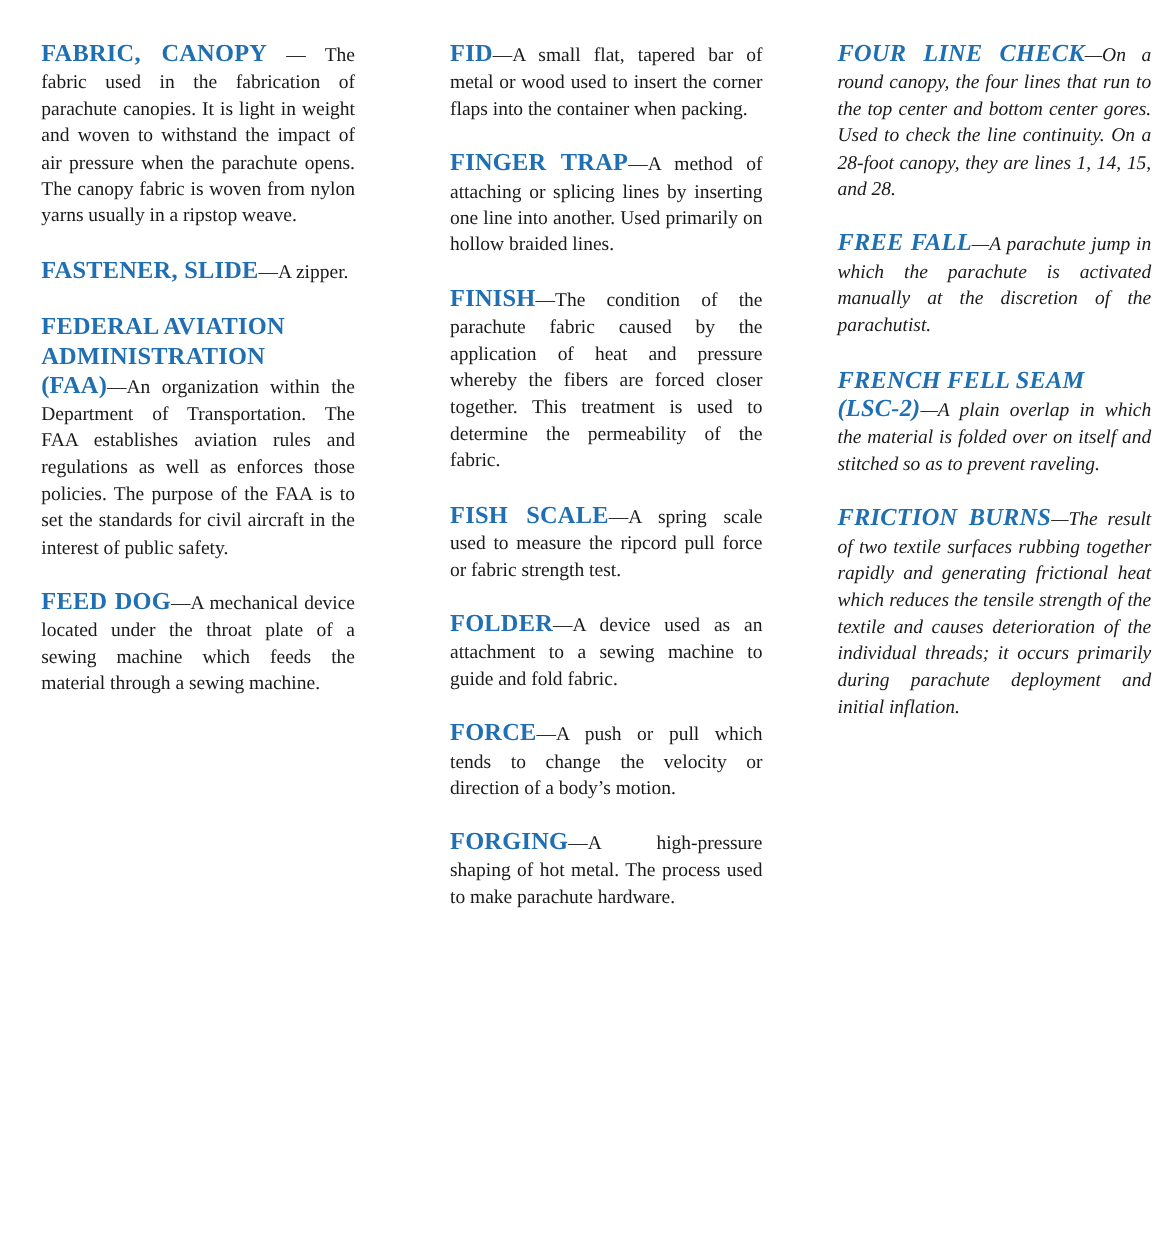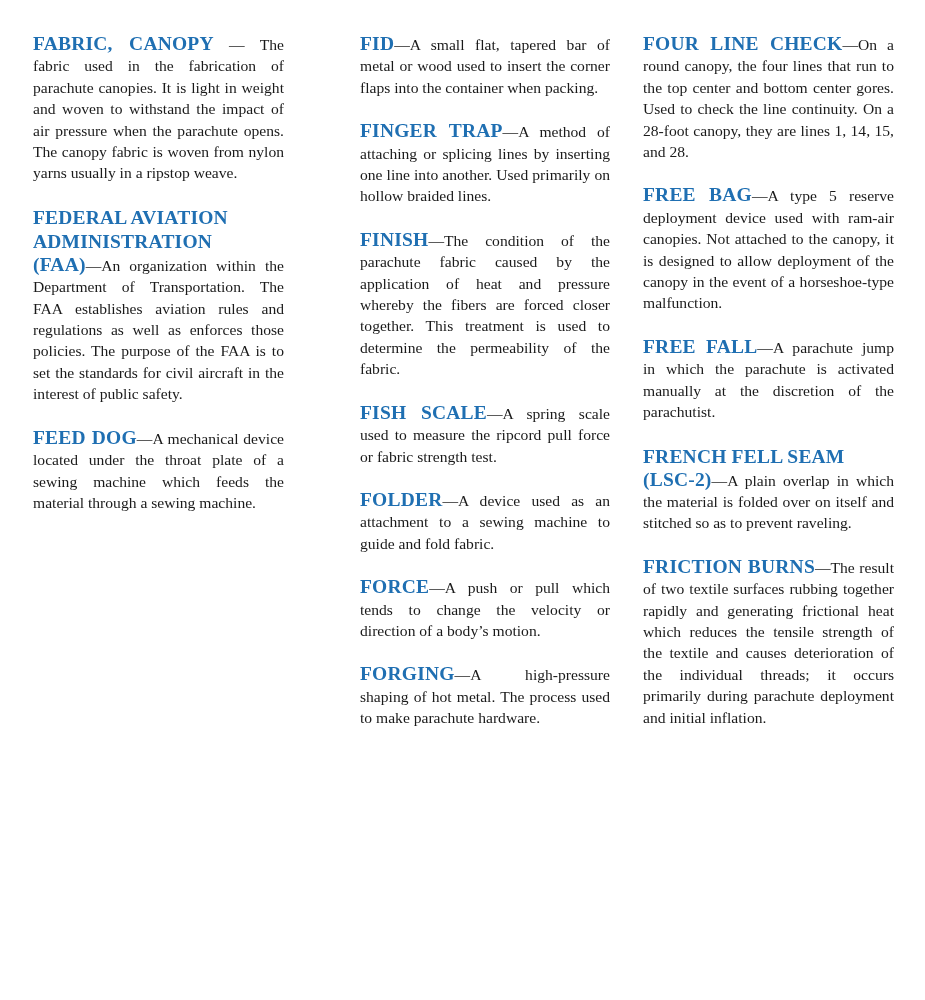--- a/index.html
+++ b/index.html
@@ -7,48 +7,48 @@
     .page {
       position: absolute; left: 0; top: 0; width: 925px; height: 1000px;
     }
     .col {
       position: absolute; top: 33px;
       font-family: "Liberation Serif", serif;
       font-size: 15.6px; line-height: 21.4px; color: #1a1a1a;
     }
     .col1 { left: 33px; width: 251px; }
     .col2 { left: 340px; width: 250px; margin-left: 20px; }
-    .col3 { left: 643px; width: 251px; }
+    .col3 { left: 670px; width: 251px; font-style: italic; }
     .entry { text-align: justify; margin: 0 0 22px 0; hyphens: manual; }
     .term {
       font-family: "Liberation Serif", serif;
       font-weight: bold; color: #1f6fb2; font-size: 19.5px; letter-spacing: 0.2px;
     }
     .term-block { display: block; line-height: 24px; text-align: left; }
     .dash { color: #1a1a1a; }
     sup { font-size: 9px; line-height: 0; }
   </style>
 </head>
 <body>
 
 <div class="page">
   <div class="col col1">
       <p class="entry"><span class="term">FABRIC, CANOPY</span><span class="dash"> — </span><span>The fabric used in the fabrication of parachute canopies. It is light in weight and woven to withstand the impact of air pressure when the parachute opens. The canopy fabric is woven from nylon yarns usually in a ripstop weave.</span></p>
+      <p class="entry"><span class="term">FASTENER, SLIDE</span><span class="dash">—</span><span>A zipper.</span></p>
       <p class="entry"><span class="term term-block">FEDERAL AVIATION</span><span class="term term-block">ADMINISTRATION</span><span class="term">(FAA)</span><span class="dash">—</span><span>An organization within the Department of Transportation. The FAA establishes aviation rules and regulations as well as enforces those policies. The purpose of the FAA is to set the standards for civil aircraft in the interest of public safety.</span></p>
       <p class="entry"><span class="term">FEED DOG</span><span class="dash">—</span><span>A mechanical device located under the throat plate of a sewing machine which feeds the material through a sewing machine.</span></p>
     </div>
   <div class="col col2">
       <p class="entry"><span class="term">FID</span><span class="dash">—</span><span>A small flat, tapered bar of metal or wood used to insert the corner flaps into the container when packing.</span></p>
       <p class="entry"><span class="term">FINGER TRAP</span><span class="dash">—</span><span>A method of attaching or splicing lines by inserting one line into another. Used primarily on hollow braided lines.</span></p>
       <p class="entry"><span class="term">FINISH</span><span class="dash">—</span><span>The condition of the parachute fabric caused by the application of heat and pressure whereby the fibers are forced closer together. This treatment is used to determine the permeability of the fabric.</span></p>
       <p class="entry"><span class="term">FISH SCALE</span><span class="dash">—</span><span>A spring scale used to measure the ripcord pull force or fabric strength test.</span></p>
       <p class="entry"><span class="term">FOLDER</span><span class="dash">—</span><span>A device used as an attachment to a sewing machine to guide and fold fabric.</span></p>
       <p class="entry"><span class="term">FORCE</span><span class="dash">—</span><span>A push or pull which tends to change the velocity or direction of a body’s motion.</span></p>
       <p class="entry"><span class="term">FORGING</span><span class="dash">—</span><span>A high-pressure shaping of hot metal. The process used to make parachute hardware.</span></p>
     </div>
   <div class="col col3">
       <p class="entry"><span class="term">FOUR LINE CHECK</span><span class="dash">—</span><span>On a round canopy, the four lines that run to the top center and bottom center gores. Used to check the line continuity. On a 28-foot canopy, they are lines 1, 14, 15, and 28.</span></p>
-      <p class="entry"><span class="term">FREE BAG</span><span class="dash">—</span><span>A type 5 reserve deployment device used with ram-air canopies. Not attached to the canopy, it is designed to allow deployment of the canopy in the event of a horseshoe-type malfunction.</span></p>
       <p class="entry"><span class="term">FREE FALL</span><span class="dash">—</span><span>A parachute jump in which the parachute is activated manually at the discretion of the parachutist.</span></p>
       <p class="entry"><span class="term term-block">FRENCH FELL SEAM</span><span class="term">(LSC-2)</span><span class="dash">—</span><span>A plain overlap in which the material is folded over on itself and stitched so as to prevent raveling.</span></p>
       <p class="entry"><span class="term">FRICTION BURNS</span><span class="dash">—</span><span>The result of two textile surfaces rubbing together rapidly and generating frictional heat which reduces the tensile strength of the textile and causes deterioration of the individual threads; it occurs primarily during parachute deployment and initial inflation.</span></p>
     </div>
 </div>
 
 </body></html>

